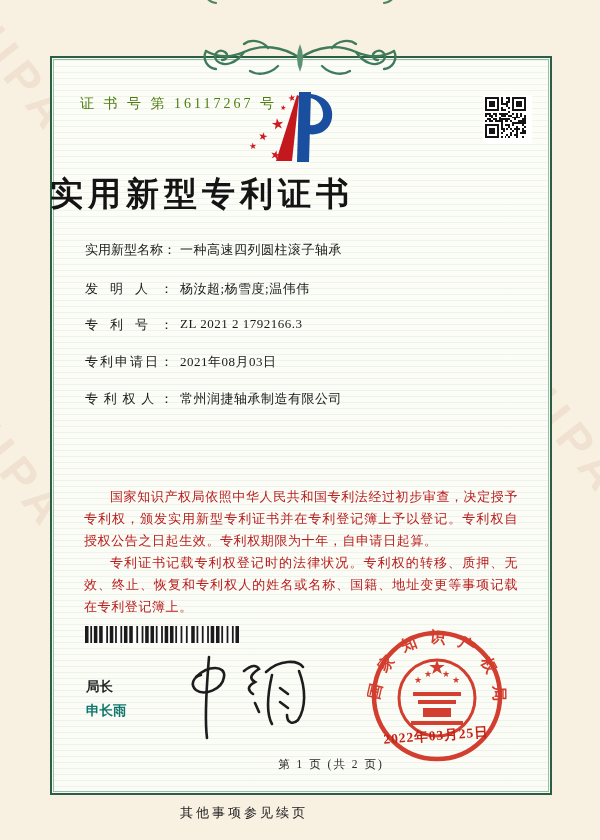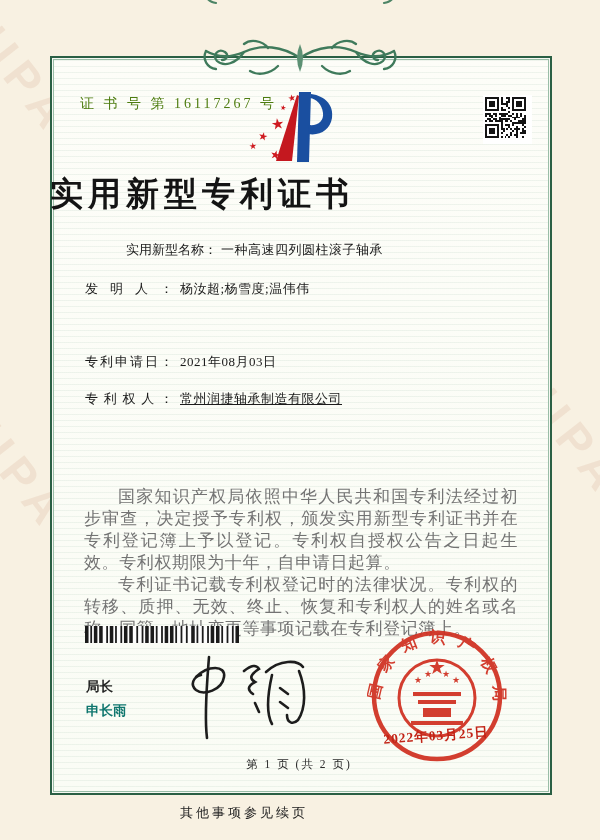--- a/index.html
+++ b/index.html
@@ -38,36 +38,36 @@
   .row{position:absolute;left:85px;font-size:13px;white-space:nowrap;}
   .flabel{
     display:inline-block;width:88px;text-align:justify;text-align-last:justify;
     -moz-text-align-last:justify;text-justify:inter-character;color:#1a1a1a;
     vertical-align:top;
   }
   .fvalue{margin-left:7px;letter-spacing:0.5px;color:#1a1a1a;}
   .grant-label{margin-left:48px;letter-spacing:1px;}
   .paras{
     position:absolute;left:84px;top:486px;width:434px;
-    font-size:17px;line-height:22px;letter-spacing:0.6px;text-align:justify;color:#737373;
+    font-size:13px;line-height:22px;letter-spacing:0.6px;text-align:justify;color:#b91c1c;
   }
   .paras p{margin:0;text-indent:2em;}
   .barcode{position:absolute;left:85px;top:626px;width:154px;height:17px;background:#fdfdfd;}
   .sign-title{position:absolute;left:86px;top:678px;font-family:"Liberation Sans","DejaVu Sans",sans-serif;font-size:13.5px;font-weight:600;color:#222;text-align:right;}
   .sign-name{position:absolute;left:86px;top:702px;font-family:"Liberation Sans","DejaVu Sans",sans-serif;font-size:13.5px;font-weight:600;color:#0f766e;}
   .signature-svg{position:absolute;left:160px;top:645px;width:150px;height:100px;}
   .seal-svg{position:absolute;left:367px;top:626px;width:140px;height:140px;opacity:0.93;}
   .seal-date{
     position:absolute;left:368px;top:727px;width:136px;text-align:center;
     color:#c22417;font-size:13.5px;font-weight:700;letter-spacing:1px;
     transform:rotate(-4deg);font-family:"Liberation Serif","DejaVu Serif",serif;
   }
   .page-indicator{
     position:absolute;left:50px;top:757px;width:498px;text-align:center;
-    font-size:11.5px;letter-spacing:2px;color:#2a2a2a;
+    font-size:11.5px;letter-spacing:2px;color:#2a2a2a;padding-left:32px;
   }
   .footer-note{
     position:absolute;left:0;top:804px;width:488px;text-align:center;
     font-size:13px;letter-spacing:3px;color:#222;
   }
 </style>
 </head>
 <body>
 
 <div id="page">
@@ -267,30 +267,33 @@
   </div>
   <span class="logo-star" style="left:288px;top:94px;font-size:9px;transform:rotate(-12deg);">★</span>
   <span class="logo-star" style="left:280px;top:105px;font-size:7px;transform:rotate(10deg);">★</span>
   <span class="logo-star" style="left:271px;top:117px;font-size:15px;transform:rotate(-8deg);">★</span>
   <span class="logo-star" style="left:258px;top:131px;font-size:11px;transform:rotate(12deg);">★</span>
   <span class="logo-star" style="left:249px;top:142px;font-size:9px;transform:rotate(-6deg);">★</span>
   <span class="logo-star" style="left:270px;top:149px;font-size:12px;transform:rotate(14deg);">★</span>
 
   <div class="title">实用新型专利证书</div>
 
-  <div class="row" style="top:241px;margin-left:41px;">
+  <div class="row" style="top:241px;">
     <span class="flabel">实用新型名称：</span><span class="fvalue">一种高速四列圆柱滚子轴承</span>
   </div>
   <div class="row" style="top:280px;">
     <span class="flabel">发明人：</span><span class="fvalue">杨汝超;杨雪度;温伟伟</span>
   </div>
+  <div class="row" style="top:316px;">
+    <span class="flabel">专利号：</span><span class="fvalue">ZL 2021 2 1792166.3</span>
+  </div>
   <div class="row" style="top:353px;">
     <span class="flabel">专利申请日：</span><span class="fvalue">2021年08月03日</span>
   </div>
-  <div class="row" style="top:390px;text-decoration:underline;">
+  <div class="row" style="top:390px;">
     <span class="flabel">专利权人：</span><span class="fvalue">常州润捷轴承制造有限公司</span>
   </div>
 
   <div class="paras">
     <p>国家知识产权局依照中华人民共和国专利法经过初步审查，决定授予专利权，颁发实用新型专利证书并在专利登记簿上予以登记。专利权自授权公告之日起生效。专利权期限为十年，自申请日起算。</p>
     <p>专利证书记载专利权登记时的法律状况。专利权的转移、质押、无效、终止、恢复和专利权人的姓名或名称、国籍、地址变更等事项记载在专利登记簿上。</p>
   </div>
 
   <div class="barcode">
     <svg id="barcode-svg" width="154" height="17">

